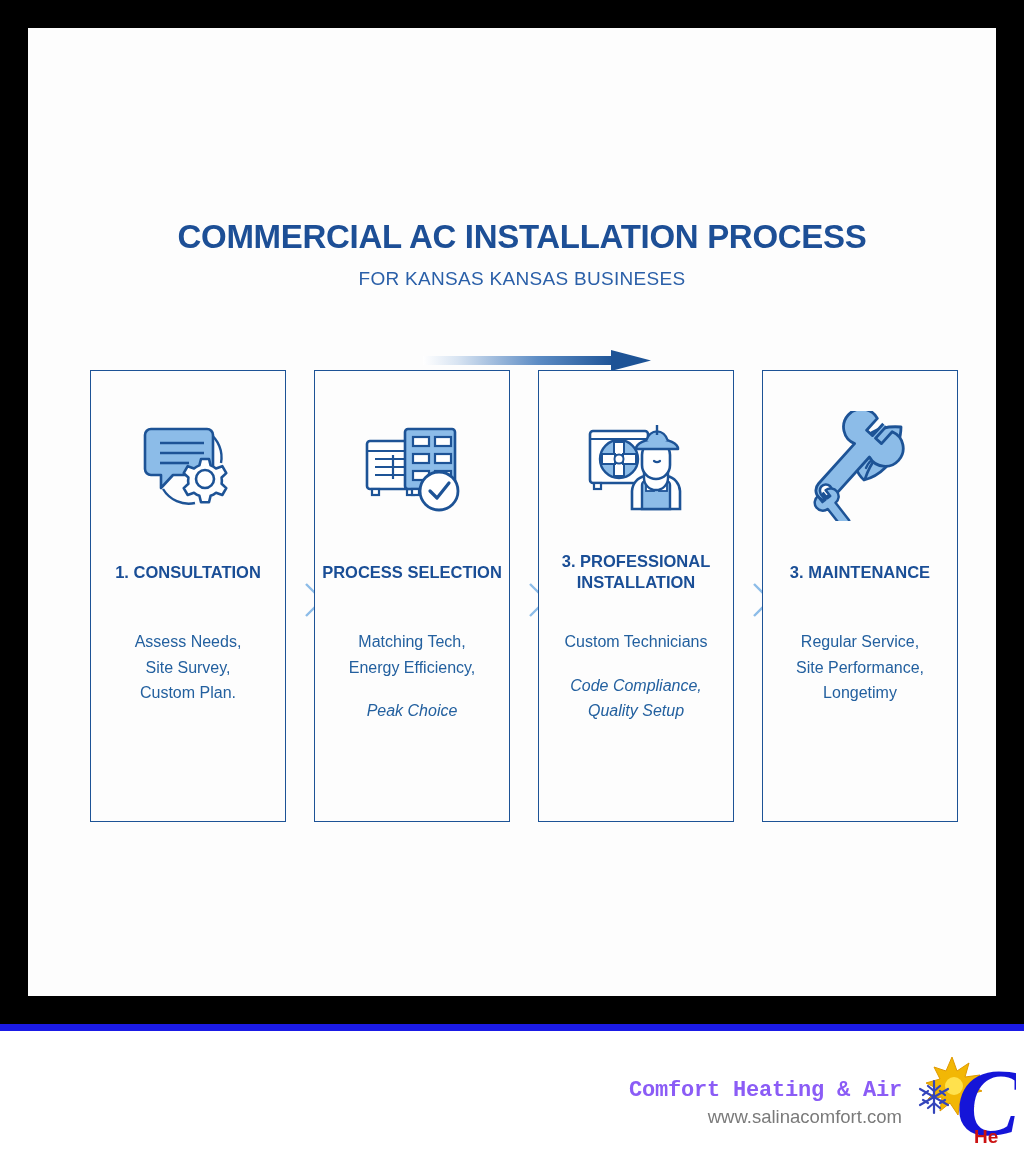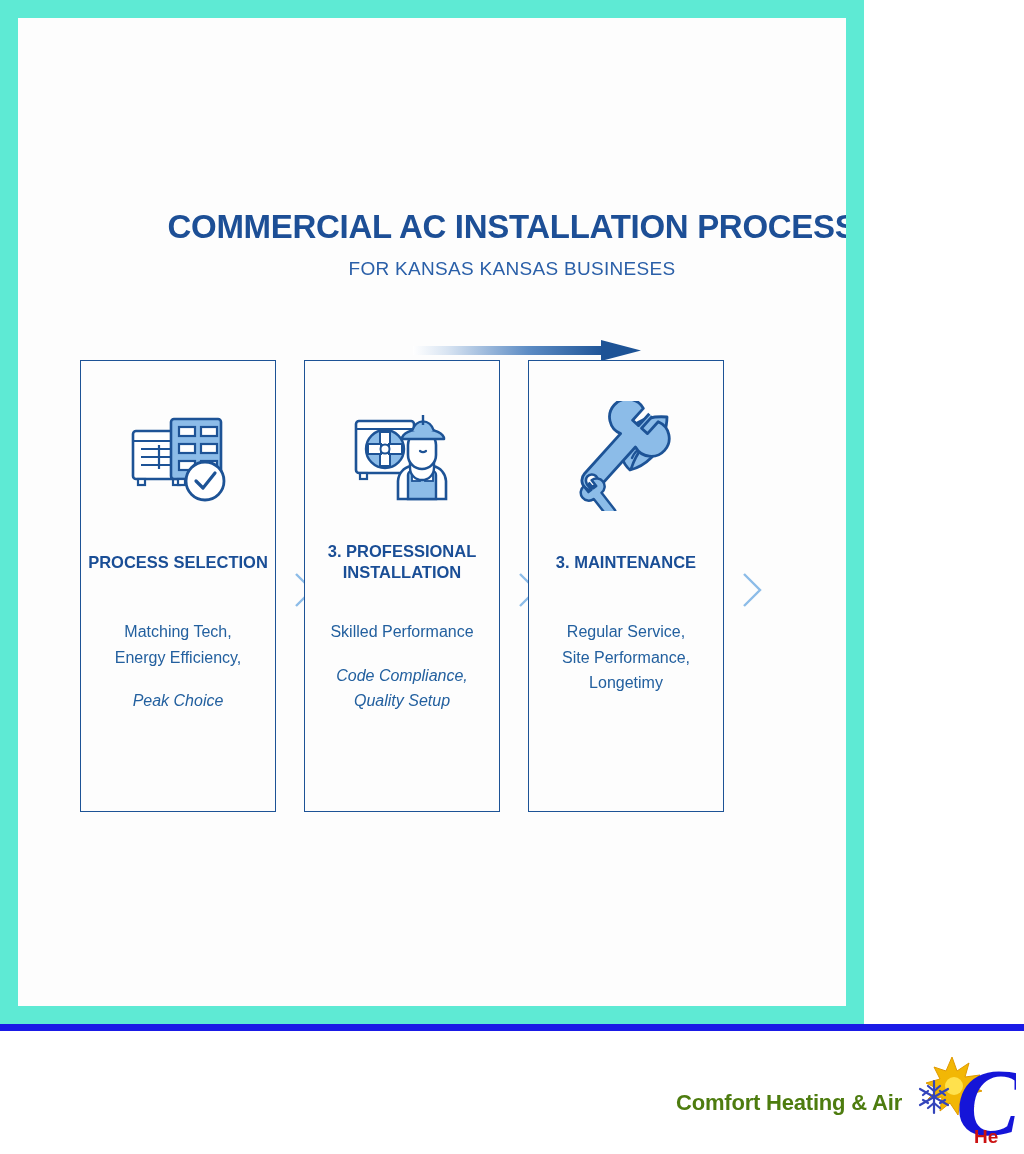--- a/index.html
+++ b/index.html
@@ -17,24 +17,24 @@
     width: 1024px;
     height: 1154px;
     background: #ffffff;
   }
 
   
   .frame {
     position: absolute;
     left: 0;
     top: 0;
-    width: 864px;
+    width: 1024px;
     height: 1024px;
-    background: #5eead4;
-    padding: 18px;
+    background: #000000;
+    padding: 28px;
   }
 
   .canvas {
     position: relative;
     width: 100%;
     height: 100%;
     background: #fdfdfd;
     overflow: hidden;
   }
 
@@ -166,22 +166,23 @@
     display: flex;
     align-items: center;
     gap: 10px;
   }
 
   .footer-text { text-align: right; }
 
   .brand-name {
     font-size: 22px;
     font-weight: bold;
-    color: #4d7c0f;
+    color: #8b5cf6;
     letter-spacing: -0.2px;
+    font-family: Liberation Mono, monospace;
   }
 
   .brand-url {
     margin-top: 3px;
     font-size: 18.5px;
     color: #7a7a7a;
   }
 
   .logo {
     width: 104px;
@@ -229,20 +230,42 @@
         </svg>
       </div>
       <div class="chev chev-3">
         <svg width="28" height="40" viewBox="0 0 28 40">
           <polyline points="6,4 22,20 6,36" fill="none" stroke="#8cbce8" stroke-width="2.4"></polyline>
         </svg>
       </div>
 
       <div class="cards">
 
+        <div class="card">
+          <div class="card-icon">
+            <svg width="110" height="110" viewBox="0 0 110 110">
+              <path d="M30 78 A30 30 0 0 0 62 92" fill="none" stroke="#1d5396" stroke-width="2.4"></path>
+              <path d="M76 22 A30 30 0 0 1 88 52" fill="none" stroke="#1d5396" stroke-width="2.4"></path>
+              <path d="M18 18 h56 a6 6 0 0 1 6 6 v34 a6 6 0 0 1 -6 6 h-34 l-12 13 v-13 h-10 a6 6 0 0 1 -6 -6 v-34 a6 6 0 0 1 6 -6 z" fill="#8cbce8" stroke="#1d5396" stroke-width="2.6" stroke-linejoin="round"></path>
+              <line x1="27" y1="32" x2="71" y2="32" stroke="#1d5396" stroke-width="2.6"></line>
+              <line x1="27" y1="42" x2="71" y2="42" stroke="#1d5396" stroke-width="2.6"></line>
+              <line x1="27" y1="52" x2="56" y2="52" stroke="#1d5396" stroke-width="2.6"></line>
+              <g transform="translate(72,74)">
+                <path d="M-4,-26 h8 l1.6,6.4 a20 20 0 0 1 5.4,3.1 l6.3,-2.3 l4,6.9 l-4.7,4.4 a20 20 0 0 1 0,6.2 l4.7,4.4 l-4,6.9 l-6.3,-2.3 a20 20 0 0 1 -5.4,3.1 l-1.6,6.4 h-8 l-1.6,-6.4 a20 20 0 0 1 -5.4,-3.1 l-6.3,2.3 l-4,-6.9 l4.7,-4.4 a20 20 0 0 1 0,-6.2 l-4.7,-4.4 l4,-6.9 l6.3,2.3 a20 20 0 0 1 5.4,-3.1 z" fill="#ffffff" stroke="#1d5396" stroke-width="2.6" stroke-linejoin="round"></path>
+                <circle cx="0" cy="-6" r="9" fill="#ffffff" stroke="#1d5396" stroke-width="2.6"></circle>
+              </g>
+            </svg>
+          </div>
+          <div class="card-title">1. CONSULTATION</div>
+          <div class="card-body">
+            <div class="para" style="white-space:pre-line">Assess Needs,
+Site Survey,
+Custom Plan.</div>
+          </div>
+        </div>
 
         <div class="card">
           <div class="card-icon">
             <svg width="110" height="110" viewBox="0 0 110 110">
               <rect x="10" y="30" width="52" height="48" rx="3" fill="#ffffff" stroke="#1d5396" stroke-width="2.6"></rect>
               <line x1="10" y1="40" x2="62" y2="40" stroke="#1d5396" stroke-width="2.2"></line>
               <line x1="18" y1="48" x2="54" y2="48" stroke="#1d5396" stroke-width="2.2"></line>
               <line x1="18" y1="56" x2="54" y2="56" stroke="#1d5396" stroke-width="2.2"></line>
               <line x1="18" y1="64" x2="54" y2="64" stroke="#1d5396" stroke-width="2.2"></line>
               <line x1="36" y1="44" x2="36" y2="68" stroke="#1d5396" stroke-width="2.2"></line>
@@ -288,21 +311,21 @@
               <path d="M64 60 h24 v7 a12 12 0 0 1 -24 0 z" fill="#ffffff" stroke="#1d5396" stroke-width="2.4"></path>
               <path d="M62 44 a14 14 0 0 1 28 0 v10 a14 14 0 0 1 -28 0 z" fill="#ffffff" stroke="#1d5396" stroke-width="2.6"></path>
               <path d="M74 50 a5 5 0 0 0 6 0" fill="none" stroke="#1d5396" stroke-width="2.2" stroke-linecap="round"></path>
               <path d="M56 38 a21 10 0 0 1 42 0 z" fill="#8cbce8" stroke="#1d5396" stroke-width="2.6" stroke-linejoin="round"></path>
               <path d="M66 30 a12 16 0 0 1 22 0" fill="#8cbce8" stroke="#1d5396" stroke-width="2.4"></path>
               <line x1="77" y1="14" x2="77" y2="24" stroke="#1d5396" stroke-width="2.4"></line>
             </svg>
           </div>
           <div class="card-title">3. PROFESSIONAL INSTALLATION</div>
           <div class="card-body">
-            <div class="para" style="white-space:pre-line">Skilled Performance</div>
+            <div class="para" style="white-space:pre-line">Custom Technicians</div>
             <div class="para" style="white-space:pre-line">Code Compliance,
 Quality Setup</div>
           </div>
         </div>
 
         <div class="card">
           <div class="card-icon">
             <svg width="110" height="110" viewBox="0 0 110 110">
               <path d="M96 16 c-22 -2 -40 8 -45 26 c-3 11 1 21 8 27 c16 -4 30 -18 34 -34 c2 -8 3 -14 3 -19 z" fill="#8cbce8" stroke="#1d5396" stroke-width="2.8" stroke-linejoin="round"></path>
               <path d="M60 68 c6 -18 16 -30 30 -38" fill="none" stroke="#1d5396" stroke-width="2.6" stroke-linecap="round"></path>
@@ -328,20 +351,21 @@
 
     </div>
   </div>
 
   <div class="accent-stripe"></div>
 
   <div class="footer">
     <div class="footer-inner">
       <div class="footer-text">
         <div class="brand-name">Comfort Heating &amp; Air</div>
+        <div class="brand-url">www.salinacomfort.com</div>
       </div>
       <div class="logo">
         <svg width="104" height="96" viewBox="0 0 104 96">
           <g>
             <polygon points="40,2 45,16 57,8 53,22 68,20 57,30 70,36 55,40 62,52 48,46 46,60 38,48 28,56 30,42 16,44 26,34 14,28 28,24 22,12 34,16" fill="#f2b705" stroke="#e09a00" stroke-width="1"></polygon>
             <circle cx="42" cy="31" r="9" fill="#ffe14d"></circle>
           </g>
           <g stroke="#3344bb" stroke-width="2.2" stroke-linecap="round" fill="none">
             <line x1="22" y1="26" x2="22" y2="58"></line>
             <line x1="8" y1="34" x2="36" y2="50"></line>

